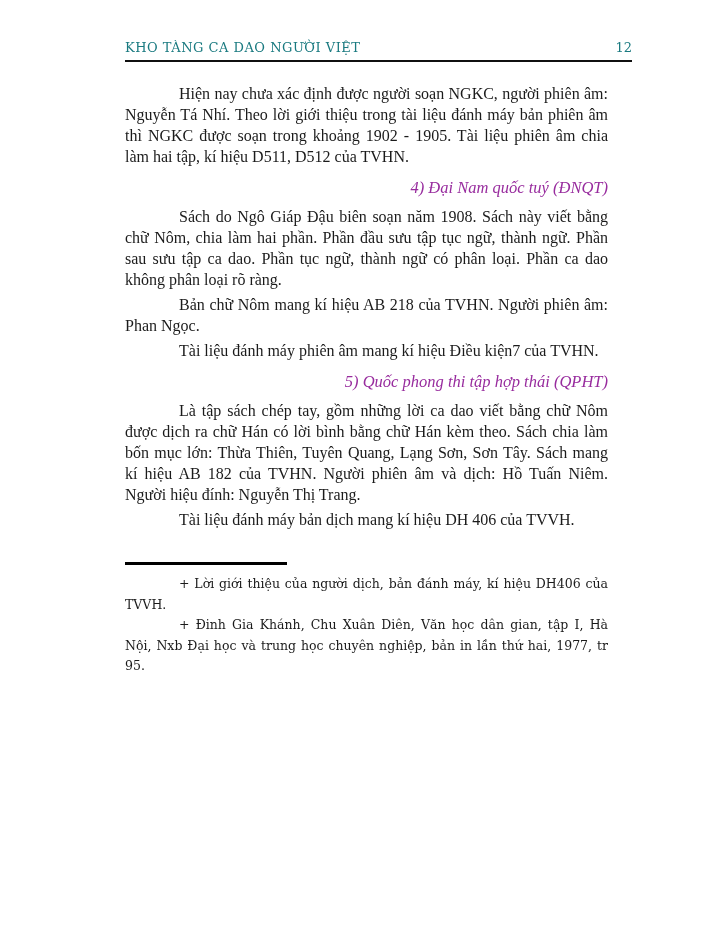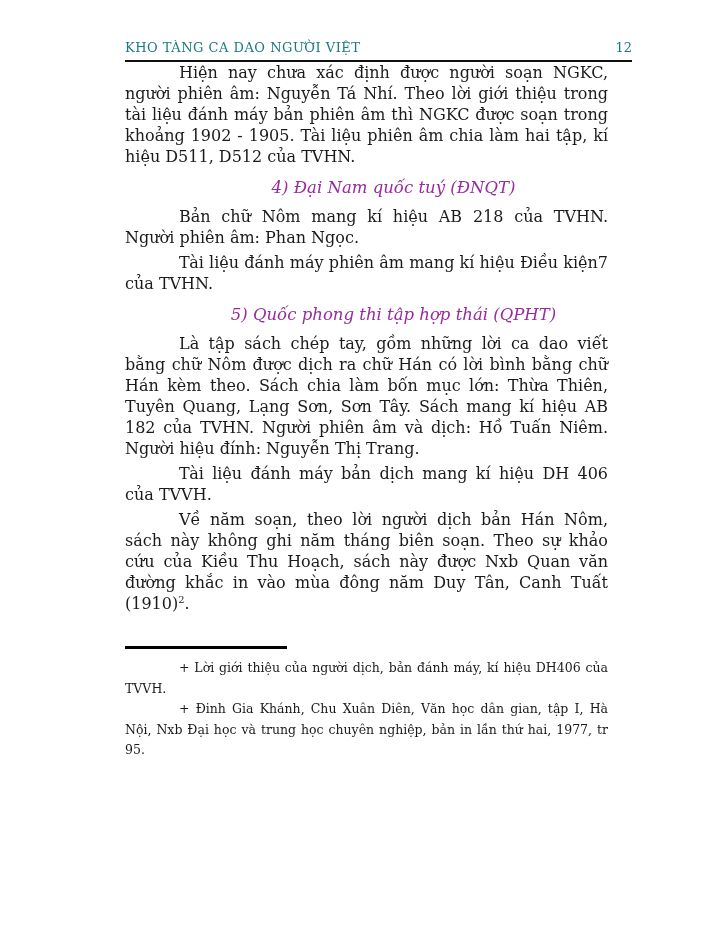--- a/index.html
+++ b/index.html
@@ -27,35 +27,37 @@
     font-size:13px;
     letter-spacing:0.5px;
     gap:48px;
   }
   .running-header .pg{letter-spacing:0;}
   .header-rule{
     width:507px;height:2px;background:#101010;margin-top:5px;
   }
   .content{
     width:483px;
+    margin-top:21px;
     font-size:16px;
     line-height:21px;
     text-align:justify;
+    font-family:Liberation Serif, serif;
   }
   .content p.para{
     text-indent:54px;
     margin:0 0 4px 0;
   }
   .content p.heading{
     margin:10px 0 8px 54px;
     font-style:italic;
     color:var(--c-heading);
     font-size:16.5px;
     text-indent:0;
-    text-align:center;
+    text-align:right;
   }
   sup{
     font-size:62%;
     line-height:0;
     vertical-align:super;
   }
   .footnote-sep{
     width:162px;height:3px;background:#000;
     margin-top:32px;
   }
@@ -79,26 +81,26 @@
   <div class="running-header">
     <span class="title">KHO TÀNG CA DAO NGƯỜI VIỆT</span>
     <span class="pg">12</span>
   </div>
 
   <div class="header-rule"></div>
 
   <main class="content" id="content">
       <p class="para"><span>Hiện nay chưa xác định được người soạn NGKC, người phiên âm: Nguyễn Tá Nhí. Theo lời giới thiệu trong tài liệu đánh máy bản phiên âm thì NGKC được soạn trong khoảng 1902 - 1905. Tài liệu phiên âm chia làm hai tập, kí hiệu D511, D512 của TVHN.</span></p>
       <p class="heading"><span>4) Đại Nam quốc tuý (ĐNQT)</span></p>
+      <p class="para"><span>Sách do Ngô Giáp Đậu biên soạn năm 1908. Sách này viết bằng chữ Nôm, chia làm hai phần. Phần đầu sưu tập tục ngữ, thành ngữ. Phần sau sưu tập ca dao. Phần tục ngữ, thành ngữ có phân loại. Phần ca dao không phân loại rõ ràng.</span></p>
       <p class="para"><span>Bản chữ Nôm mang kí hiệu AB 218 của TVHN. Người phiên âm: Phan Ngọc.</span></p>
       <p class="para"><span>Tài liệu đánh máy phiên âm mang kí hiệu Điều kiện7 của TVHN.</span></p>
       <p class="heading"><span>5) Quốc phong thi tập hợp thái (QPHT)</span></p>
       <p class="para"><span>Là tập sách chép tay, gồm những lời ca dao viết bằng chữ Nôm được dịch ra chữ Hán có lời bình bằng chữ Hán kèm theo. Sách chia làm bốn mục lớn: Thừa Thiên, Tuyên Quang, Lạng Sơn, Sơn Tây. Sách mang kí hiệu AB 182 của TVHN. Người phiên âm và dịch: Hồ Tuấn Niêm. Người hiệu đính: Nguyễn Thị Trang.</span></p>
       <p class="para"><span>Tài liệu đánh máy bản dịch mang kí hiệu DH 406 của TVVH.</span></p>
-      <p class="para"><span>Về năm soạn, theo lời người dịch bản Hán Nôm, sách này không ghi năm tháng biên soạn. Theo sự khảo cứu của Kiều Thu Hoạch, sách này được Nxb Quan văn đường khắc in vào mùa đông năm Duy Tân, Canh Tuất (1910)</span><sup>2</sup><span>.</span></p>
     </main>
 
   <div class="footnote-sep"></div>
 
   <section class="footnotes" id="footnotes">
       <p><span>+ Lời giới thiệu của người dịch, bản đánh máy, kí hiệu DH406 của TVVH.</span></p>
       <p><span>+ Đinh Gia Khánh, Chu Xuân Diên, Văn học dân gian, tập I, Hà Nội, Nxb Đại học và trung học chuyên nghiệp, bản in lần thứ hai, 1977, tr 95.</span></p>
     </section>
 
 </div>

